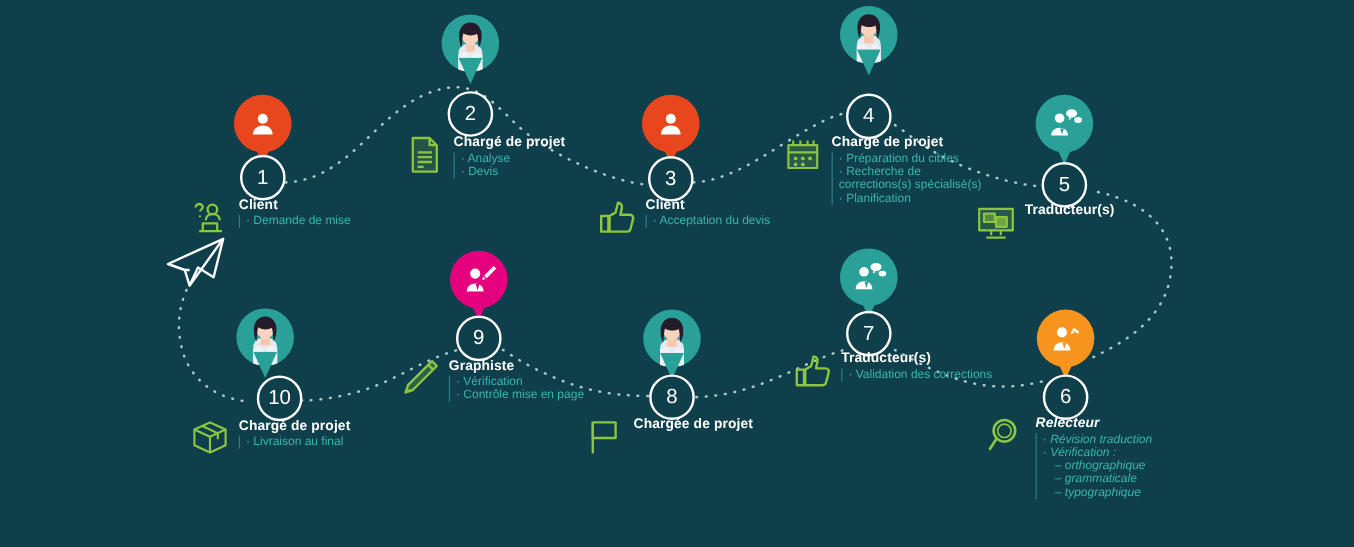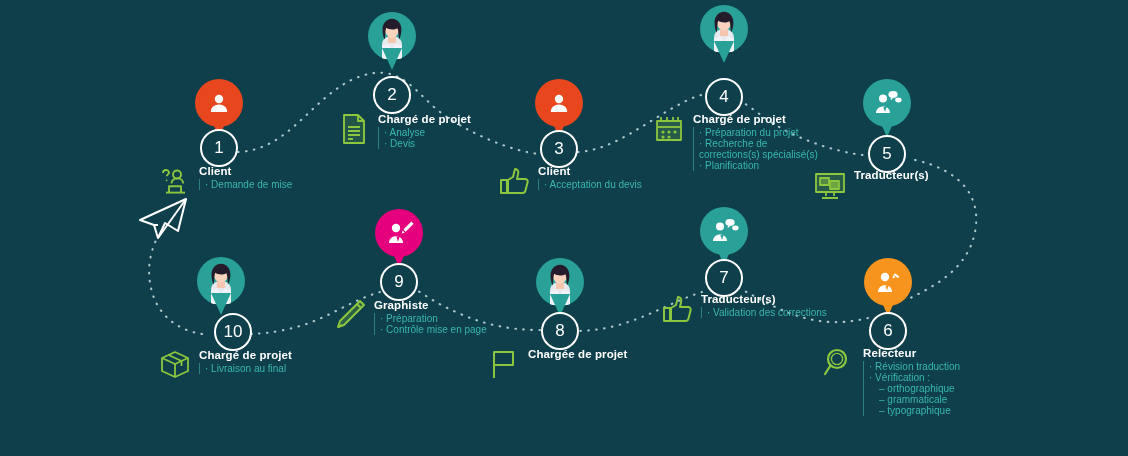--- a/index.html
+++ b/index.html
@@ -244,21 +244,21 @@
           <circle cx="11" cy="20" r="1.6" fill="#8cc63f" stroke="none"></circle>
           <circle cx="17" cy="20" r="1.6" fill="#8cc63f" stroke="none"></circle>
           <circle cx="23" cy="20" r="1.6" fill="#8cc63f" stroke="none"></circle>
           <circle cx="11" cy="25" r="1.6" fill="#8cc63f" stroke="none"></circle>
           <circle cx="17" cy="25" r="1.6" fill="#8cc63f" stroke="none"></circle>
         </svg>
       </div>
       <div class="lb-text">
         <div class="role">Chargé de projet</div>
         <div class="tasks">
-          <div class="task">· Préparation du projet</div>
+          <div class="task">· Préparation du cibles</div>
           <div class="task">· Recherche de</div>
           <div class="task cont">corrections(s) spécialisé(s)</div>
           <div class="task">· Planification</div>
         </div>
       </div>
     </div>
   </div>
 
   <div class="step">
     <div class="pin" style="left:863px; top:79px;">
@@ -299,21 +299,21 @@
         <svg width="30" height="28" viewBox="0 0 30 28" fill="#ffffff">
           <circle cx="12" cy="9" r="4.2"></circle>
           <path d="M5 24c0-4.3 3.2-6.8 7-6.8s7 2.5 7 6.8z"></path>
           <path d="M12.4 17.6l1.6 5.2 1.6-5.2z" fill="#f7941e"></path>
           <path d="M22 5.2l4.4 3.2-1.4 1.8-4.4-3.2z"></path>
           <path d="M20.6 7l-1.4 3.4 3-.8z"></path>
         </svg>
       </div>
     </div>
     <div class="numcircle" style="left:869px; top:312px;">6</div>
-    <div class="labelblock" style="left:822px; top:346px;">
+    <div class="labelblock" style="left:822px; top:346px;font-style:italic;">
       <div class="lb-icon">
         <svg width="34" height="34" viewBox="0 0 34 34" fill="none" stroke="#8cc63f" stroke-width="2.2" stroke-linecap="round">
           <circle cx="15" cy="13" r="9"></circle>
           <circle cx="15" cy="13" r="5.6" stroke-width="1.4"></circle>
           <path d="M8.4 19.6L3 28"></path>
         </svg>
       </div>
       <div class="lb-text">
         <div class="role">Relecteur</div>
         <div class="tasks">
@@ -406,21 +406,21 @@
       <div class="lb-icon">
         <svg width="34" height="34" viewBox="0 0 34 34" fill="none" stroke="#8cc63f" stroke-width="2" stroke-linejoin="round">
           <path d="M27 3l4 4-20 20-6 2 2-6z" fill="#8cc63f" fill-opacity=".25"></path>
           <path d="M24 6l4 4"></path>
           <path d="M5 29l4-2"></path>
         </svg>
       </div>
       <div class="lb-text">
         <div class="role">Graphiste</div>
         <div class="tasks">
-          <div class="task">· Préparation</div>
+          <div class="task">· Vérification</div>
           <div class="task">· Contrôle mise en page</div>
         </div>
       </div>
     </div>
   </div>
 
   <div class="step">
     <div class="pin photo" style="left:197px; top:257px;">
       <div class="bulb" style="background:#2aa198;">
         <svg width="48" height="48" viewBox="0 0 48 48">

